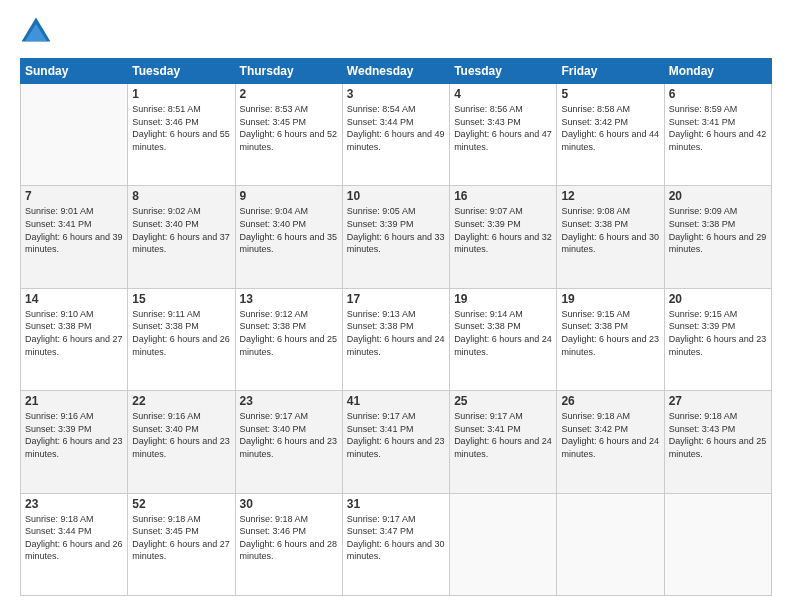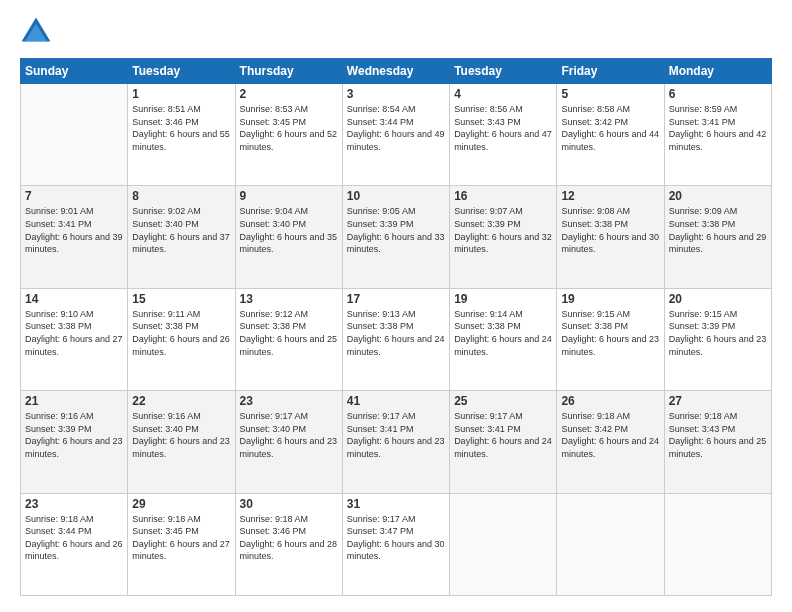--- a/index.html
+++ b/index.html
@@ -251,21 +251,21 @@
             <span class="day-num">27</span>
             <div class="day-info">Sunrise: 9:18 AM<br>Sunset: 3:43 PM<br>Daylight: 6 hours and 25 minutes.</div>
           </td>
         </tr>
         <tr>
           <td>
             <span class="day-num">23</span>
             <div class="day-info">Sunrise: 9:18 AM<br>Sunset: 3:44 PM<br>Daylight: 6 hours and 26 minutes.</div>
           </td>
           <td>
-            <span class="day-num">29</span>
+            <span class="day-num">52</span>
             <div class="day-info">Sunrise: 9:18 AM<br>Sunset: 3:45 PM<br>Daylight: 6 hours and 27 minutes.</div>
           </td>
           <td>
             <span class="day-num">30</span>
             <div class="day-info">Sunrise: 9:18 AM<br>Sunset: 3:46 PM<br>Daylight: 6 hours and 28 minutes.</div>
           </td>
           <td>
             <span class="day-num">31</span>
             <div class="day-info">Sunrise: 9:17 AM<br>Sunset: 3:47 PM<br>Daylight: 6 hours and 30 minutes.</div>
           </td>

